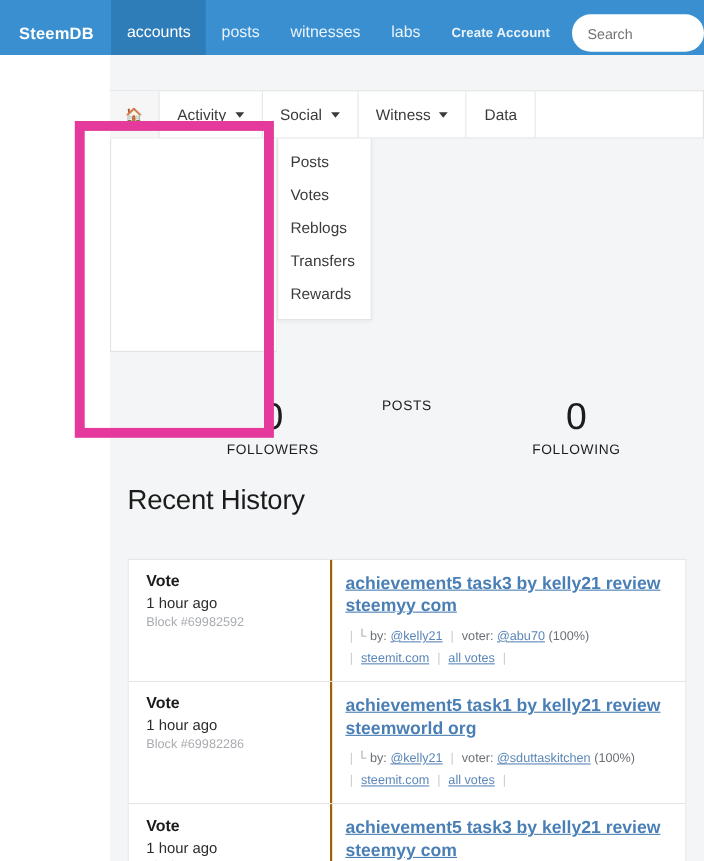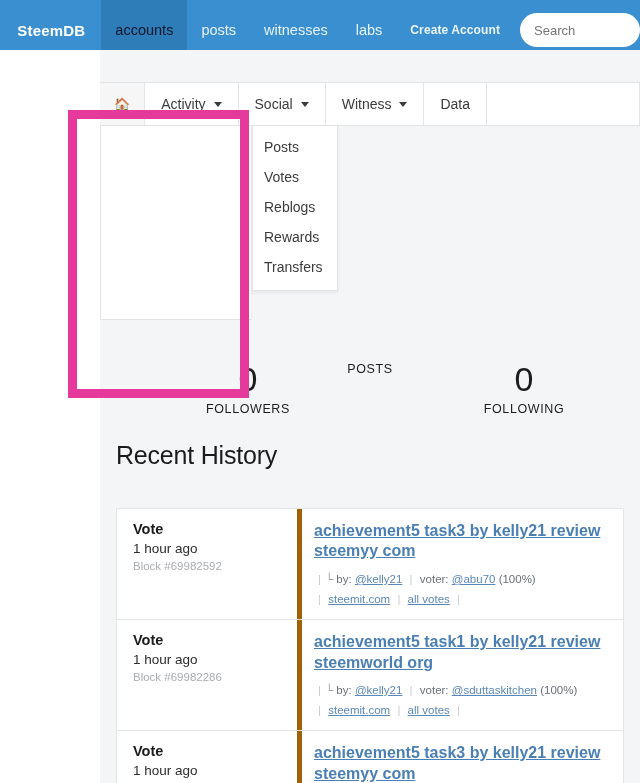--- a/index.html
+++ b/index.html
@@ -21,21 +21,21 @@
   .nav-spacer { width: 100px; }
   .nav-brand {
     display: flex; align-items: center; padding: 0 16px;
     color: #ffffff; font-size: 15px; font-weight: bold;
     letter-spacing: .2px; white-space: nowrap;
   }
   .nav-item {
     display: flex; align-items: center; padding: 0 14px;
     color: #e9f3fb; font-size: 14.5px; white-space: nowrap;
   }
-  .nav-item.active { background: #2e7cb8; color: #0f172a; }
+  .nav-item.active { background: #2e7cb8; color: #ffffff; }
   .nav-item.small { font-size: 12px; font-weight: bold; letter-spacing: .1px; }
   .nav-search-wrap {
     display: flex; align-items: center; margin-left: 6px;
   }
   .nav-search {
     height: 34px; width: 120px;
     background: #ffffff; border: none; border-radius: 17px;
     padding: 0 14px; font-size: 13px; color: #c2410c;
     font-family: "Liberation Sans", sans-serif;
     outline: none;
@@ -145,21 +145,21 @@
     border: 1px solid #e4e5e7;
     border-bottom: none;
   }
   .hist-row {
     display: flex; align-items: stretch;
     border-bottom: 1px solid #e4e5e7;
     min-height: 85px;
   }
   .hist-left {
     width: 185px; padding: 12px 14px 12px 16px;
-    border-right: 5px solid #a16207;
+    border-right: 2px solid #a16207;
     flex-shrink: 0;
   }
   .hist-type { font-size: 14.5px; font-weight: bold; color: #1b1b1b; }
   .hist-time { font-size: 13.5px; color: #2c2c2c; margin-top: 4px; }
   .hist-block { font-size: 11.5px; color: #a9acb0; margin-top: 4px; }
   .hist-right { flex: 1; padding: 12px 10px 10px 12px; }
   .hist-link {
     font-size: 16px; font-weight: bold; color: #4a7fb5;
     line-height: 1.28; display: block;
   }
@@ -212,22 +212,22 @@
       <div class="tab">
         <span>Data</span>
       </div>
       <div class="tab filler"></div>
     </div>
 
     <div class="dropdown">
       <span class="dd-item">Posts</span>
       <span class="dd-item">Votes</span>
       <span class="dd-item">Reblogs</span>
+      <span class="dd-item">Transfers</span>
       <span class="dd-item">Rewards</span>
-      <span class="dd-item">Transfers</span>
     </div>
 
     <div class="stats">
       <div class="stat stat-followers">
         <div class="stat-num">0</div>
         <div class="stat-label">FOLLOWERS</div>
       </div>
       <div class="stat stat-posts">
         <div class="stat-label">POSTS</div>
       </div>

